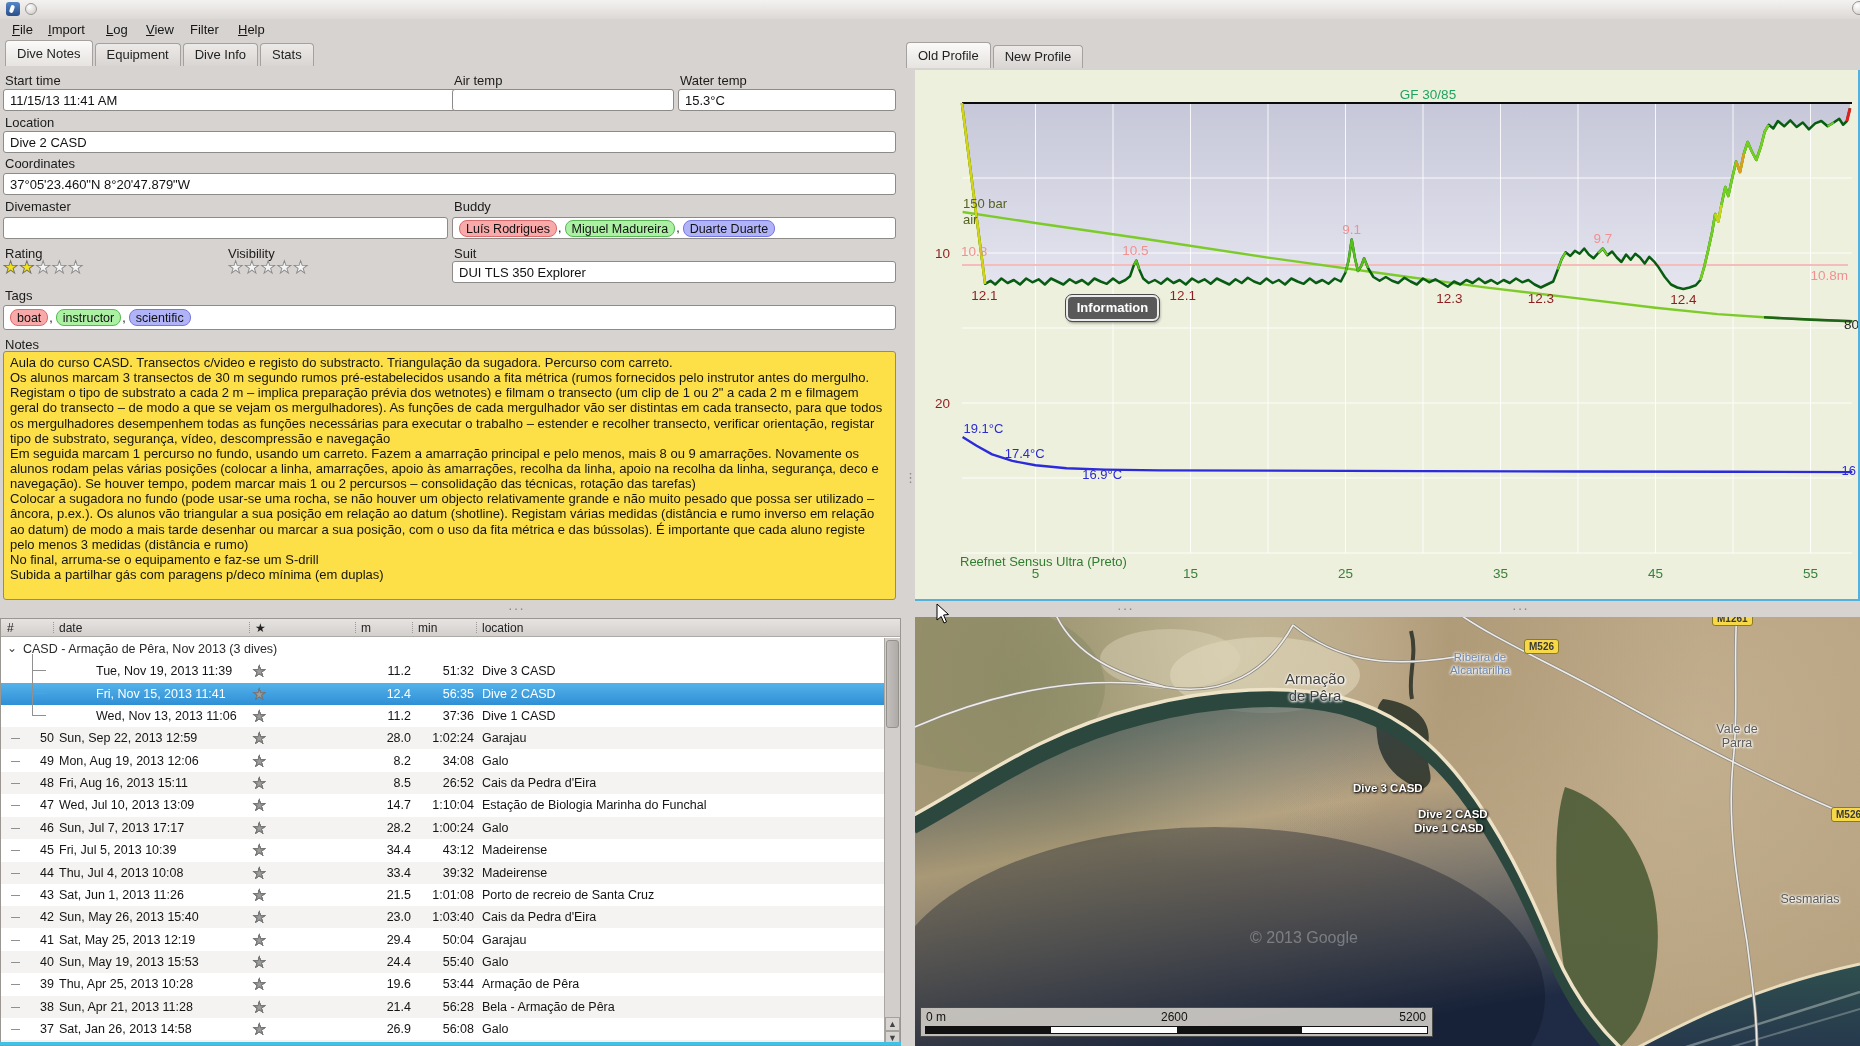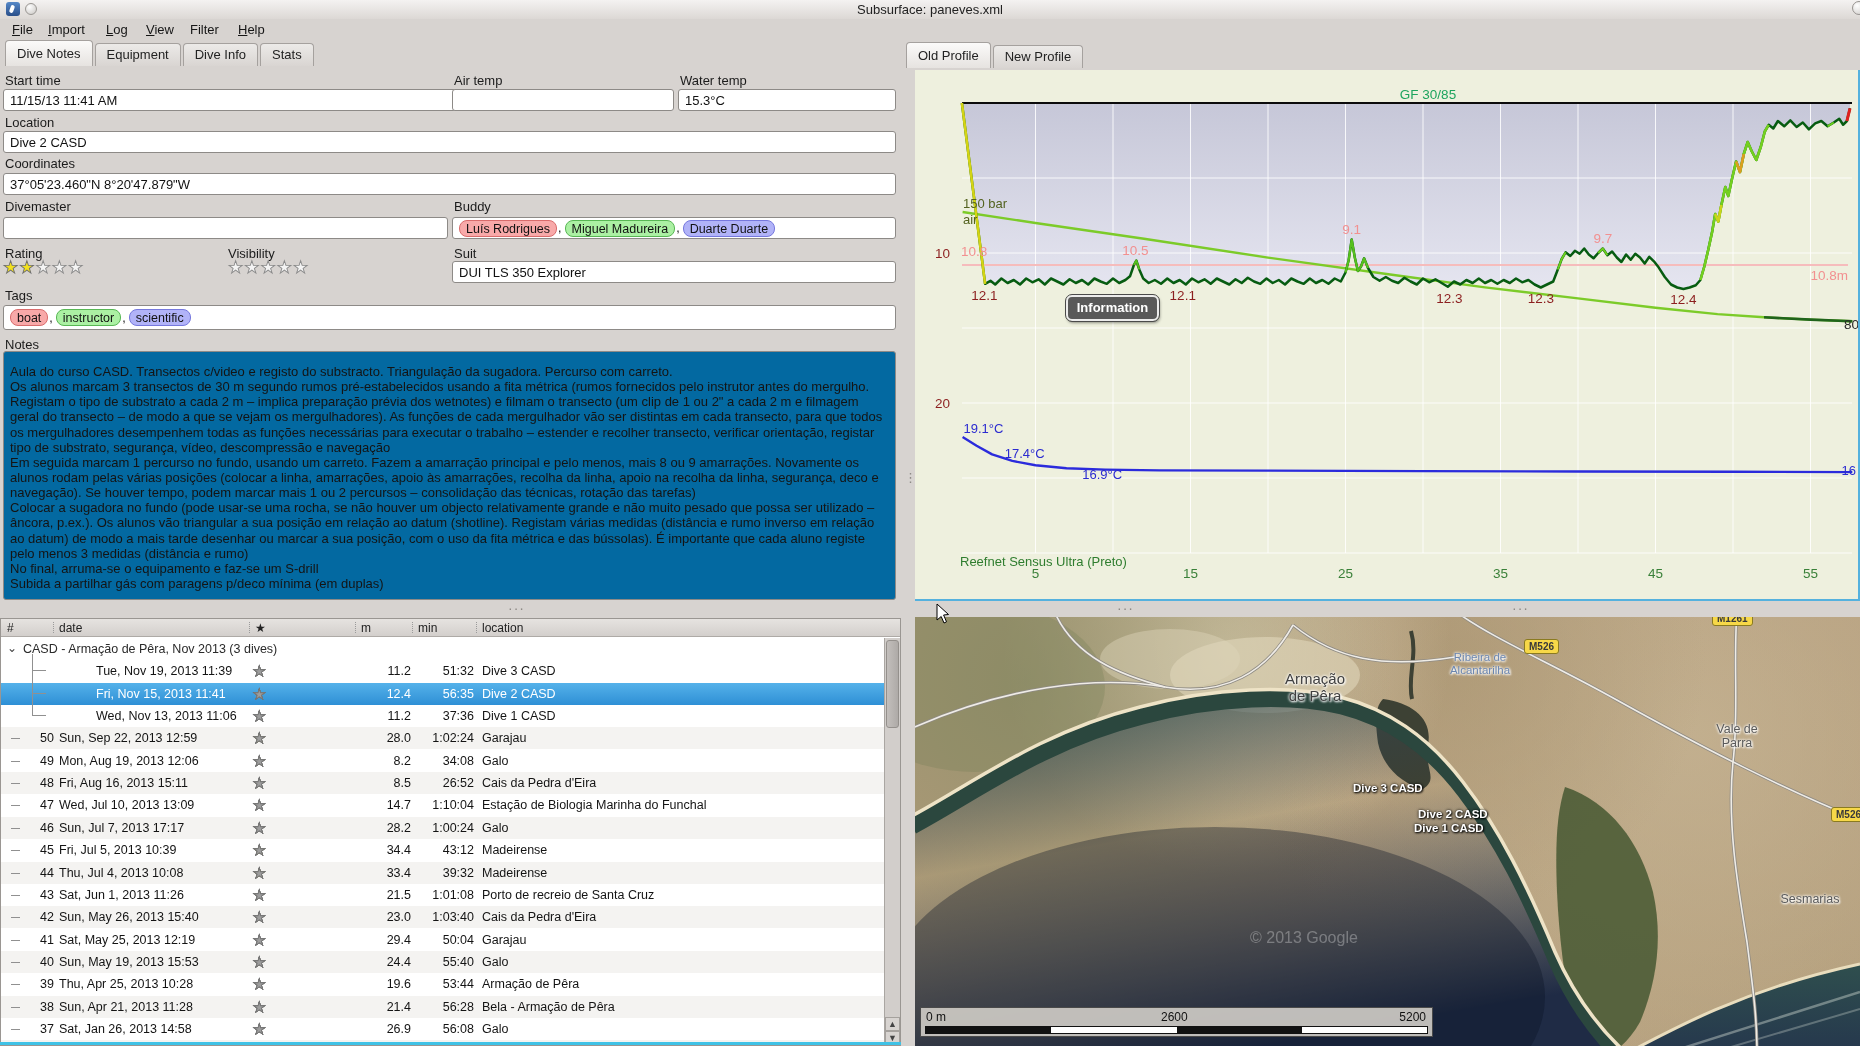--- a/index.html
+++ b/index.html
@@ -37,22 +37,22 @@
   .combo-arrow{position:absolute;right:6px;top:4px;font-size:11px;color:#333;}
   .pill{display:inline-block;height:17px;line-height:16px;padding:0 6px;border-radius:8px;
     font-size:12.5px;color:#111;}
   .p-red{background:#f8a9a9;border:1px solid #d96c6c;}
   .p-green{background:#abf0a3;border:1px solid #58b754;}
   .p-blue{background:#b1b3f8;border:1px solid #7678dd;}
   .pill-comma{font-size:12.5px;margin:0 3px 0 1px;}
   .stars{position:absolute;font-size:17px;letter-spacing:1px;white-space:nowrap;}
   .sfF{color:#f3e11c;-webkit-text-stroke:0.9px #6f6f6f;}
   .seF{color:#f4f4f4;-webkit-text-stroke:0.9px #8a8a8a;}
-  .notes{position:absolute;background:#0369a1;border:1px solid #8d8a87;border-radius:3px;
-    font-size:13px;line-height:1.165;color:#141414;padding:12px 6px;white-space:pre-wrap;overflow:hidden;}
+  .notes{position:absolute;background:#fde047;border:1px solid #8d8a87;border-radius:3px;
+    font-size:13px;line-height:1.165;color:#141414;padding:3px 6px;white-space:pre-wrap;overflow:hidden;}
   
   .h-splitter{position:absolute;left:0;top:601px;width:1860px;height:16px;background:#d7d3d0;}
   .h-handle{position:absolute;top:-1px;color:#8e8a86;font-size:14px;letter-spacing:1px;}
   .v-splitter{position:absolute;left:901px;top:40px;width:14px;height:1006px;background:#d7d3d0;}
   .v-handle{position:absolute;left:3px;top:430px;color:#8e8a86;font-size:13px;}
   
   .divelist{position:absolute;left:0;top:618px;width:901px;height:428px;background:#fff;
     border:1px solid #9a9document;border:1px solid #9a9692;}
   .dl-header{position:absolute;left:0;top:0;width:100%;height:18px;
     background:linear-gradient(#e6e3e0,#d3cfcc);border-bottom:1px solid #aeaaa6;font-size:12px;color:#222;}
@@ -120,21 +120,20 @@
   .cursor-svg{position:absolute;left:936px;top:603px;}
 </style>
 </head>
 <body>
 
 <div class="window">
 
   <div class="titlebar">
     <span class="app-icon"></span>
     <span class="tray-icon"></span>
-    <span class="title">Subsurface: paneves.xml</span>
     <span class="corner-btn"></span>
   </div>
 
   <div class="menubar" id="menubar">
       <span class="menu-item" style="left:8px"><u>F</u>ile</span>
       <span class="menu-item" style="left:44px"><u>I</u>mport</span>
       <span class="menu-item" style="left:102px"><u>L</u>og</span>
       <span class="menu-item" style="left:142px"><u>V</u>iew</span>
       <span class="menu-item" style="left:186px">Filter</span>
       <span class="menu-item" style="left:234px"><u>H</u>elp</span>

